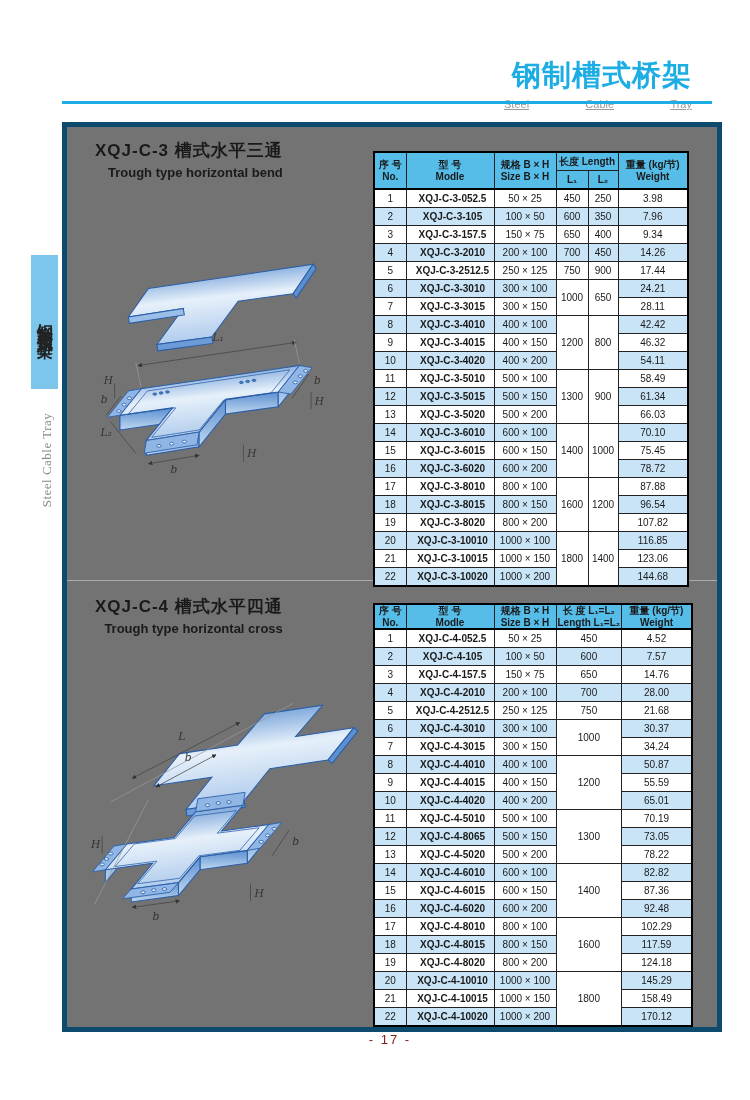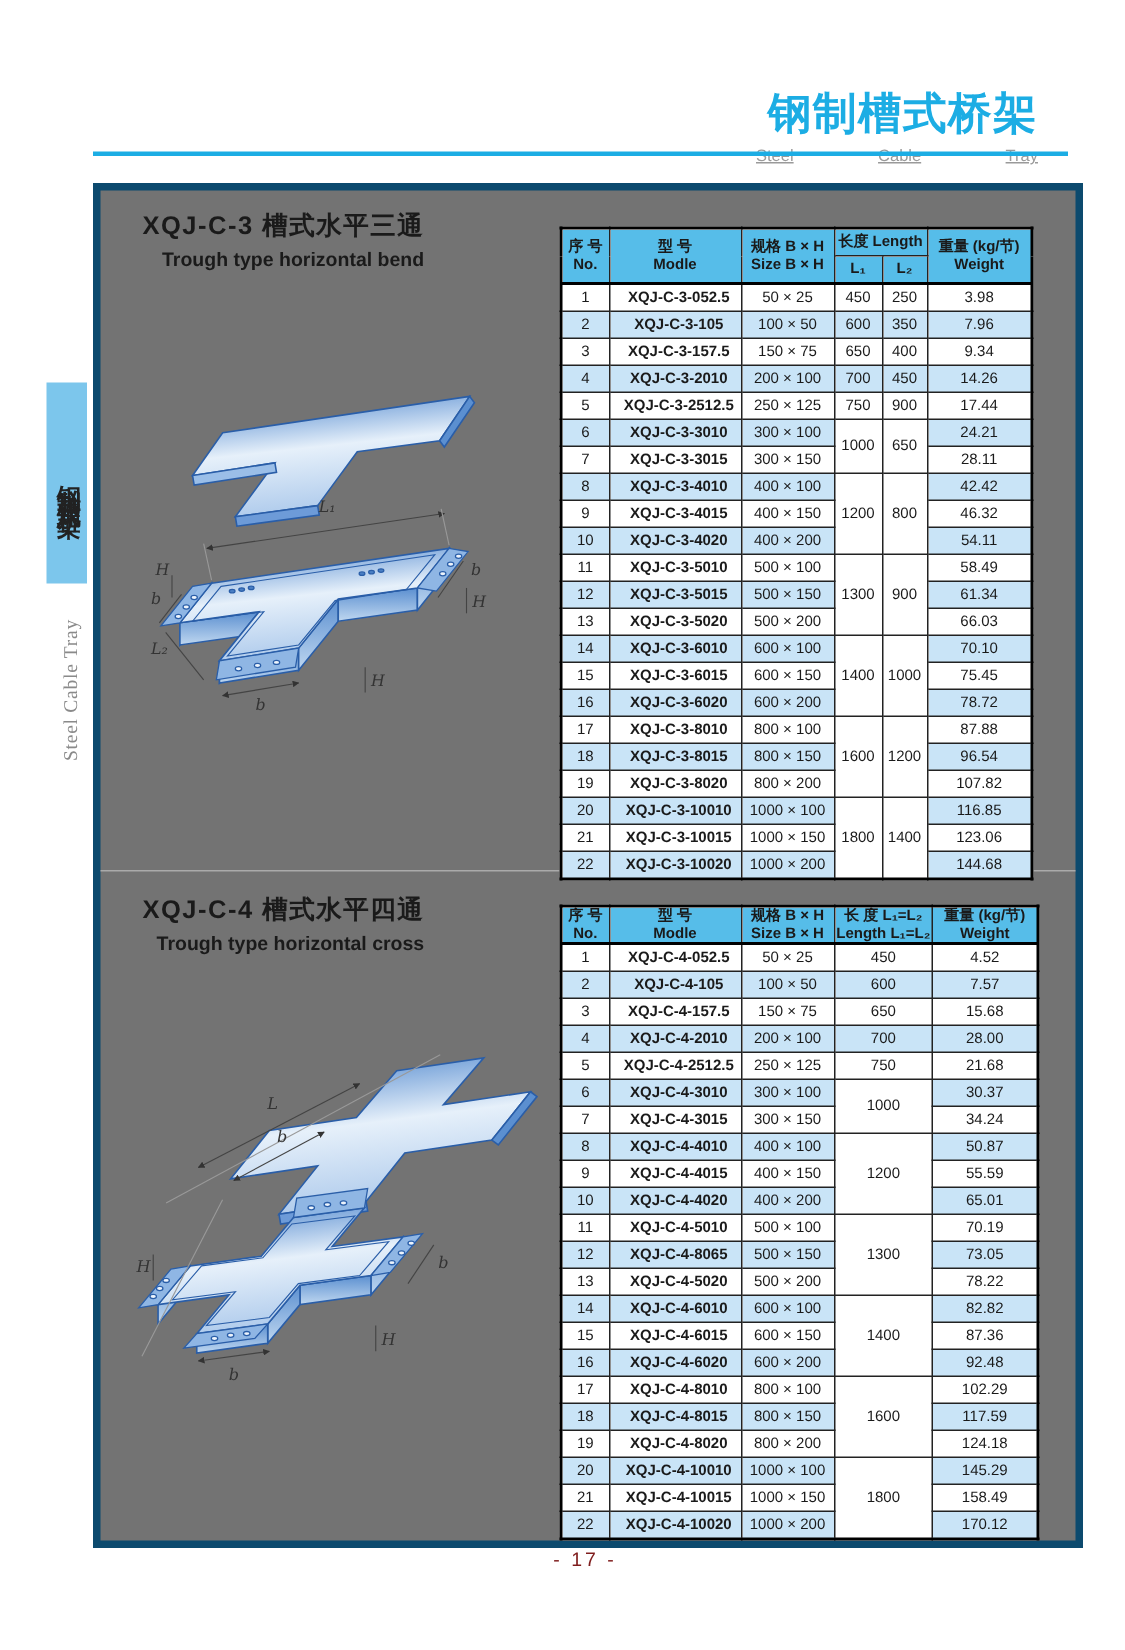--- a/index.html
+++ b/index.html
@@ -515,21 +515,21 @@
             <td class="model-cell">XQJ-C-4-105</td>
             <td>100 × 50</td>
             <td>600</td>
             <td>7.57</td>
           </tr>
           <tr>
             <td>3</td>
             <td class="model-cell">XQJ-C-4-157.5</td>
             <td>150 × 75</td>
             <td>650</td>
-            <td>15.68</td>
+            <td>14.76</td>
           </tr>
           <tr class="alt">
             <td>4</td>
             <td class="model-cell">XQJ-C-4-2010</td>
             <td>200 × 100</td>
             <td>700</td>
             <td>28.00</td>
           </tr>
           <tr>
             <td>5</td>

